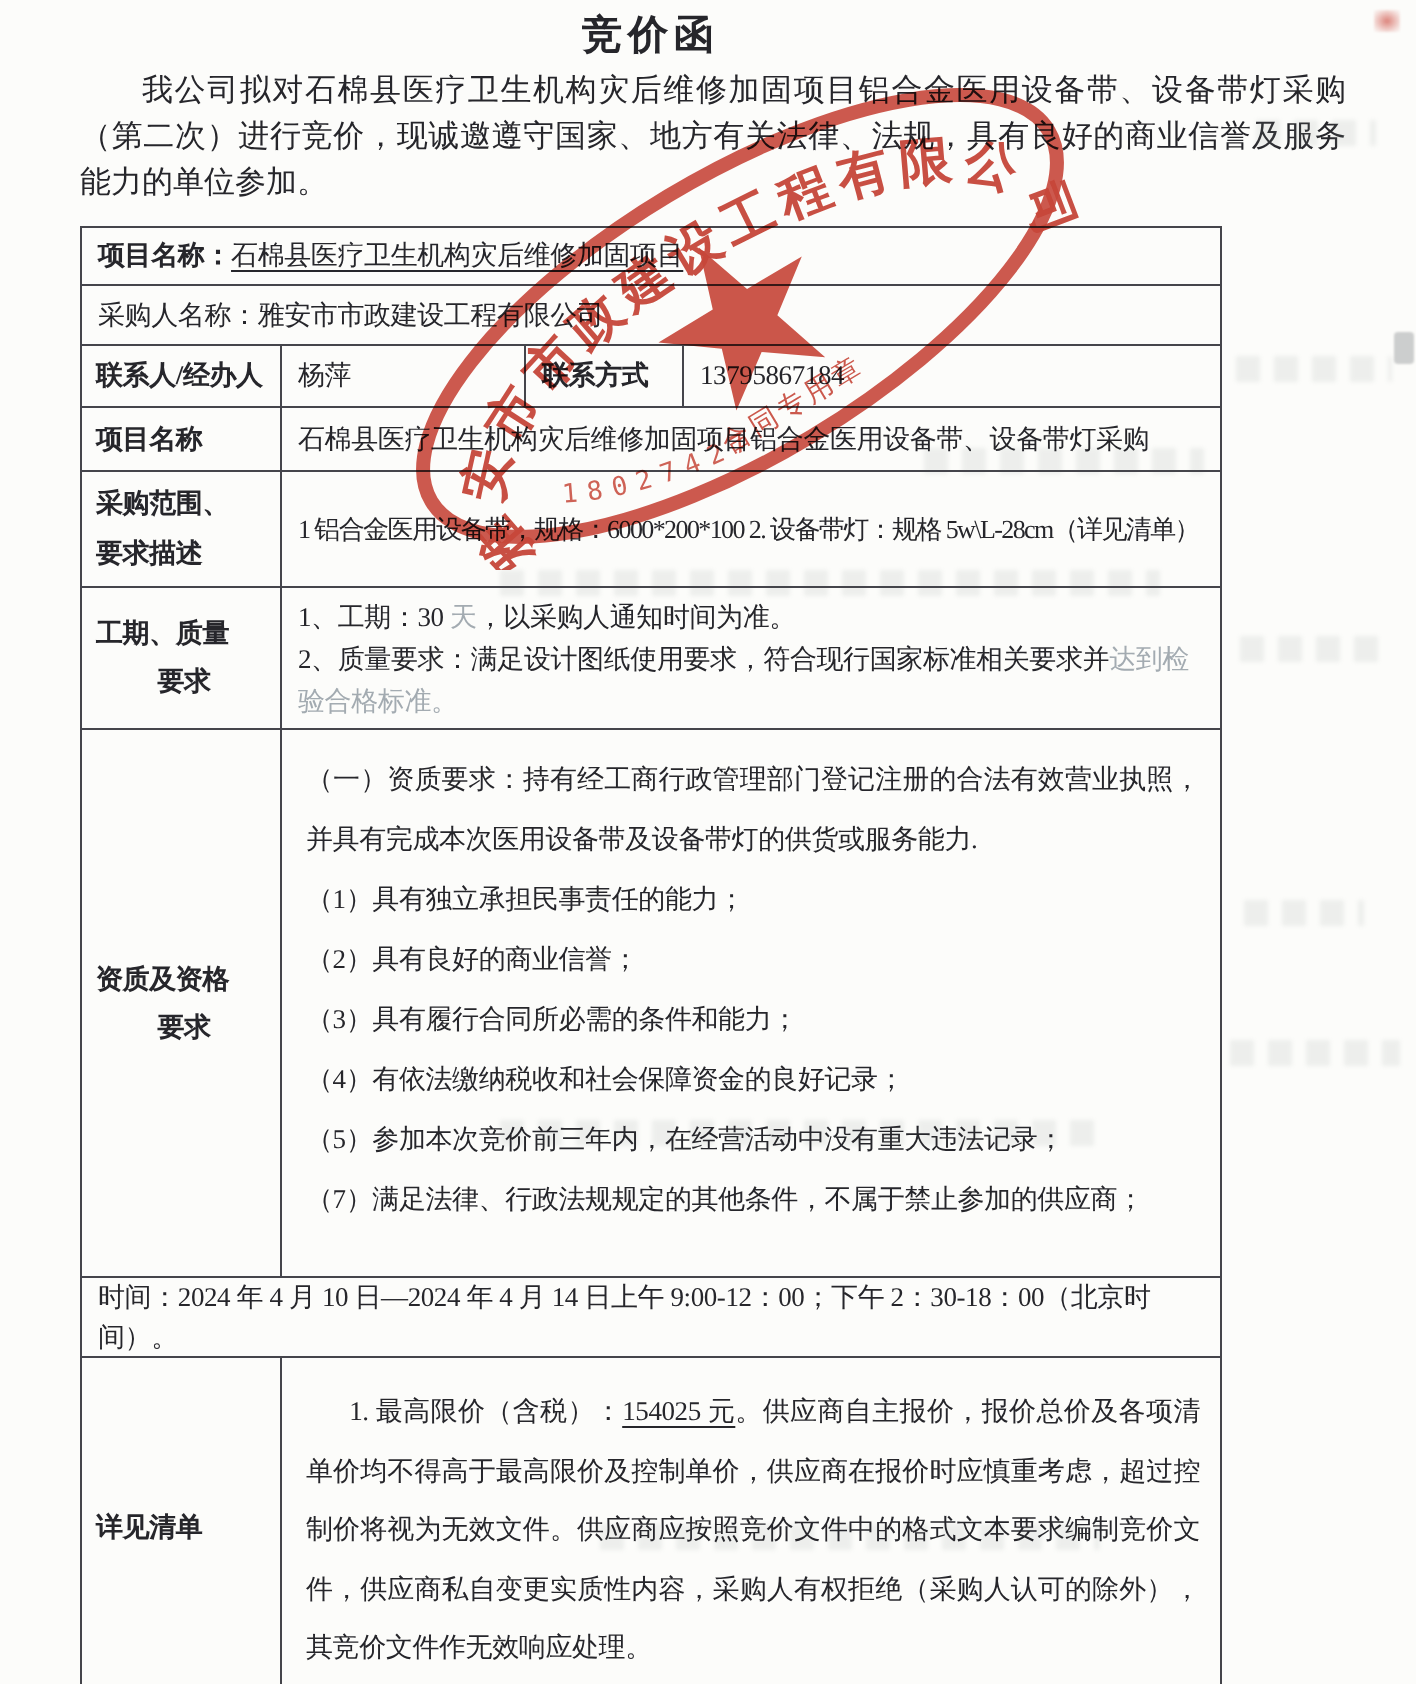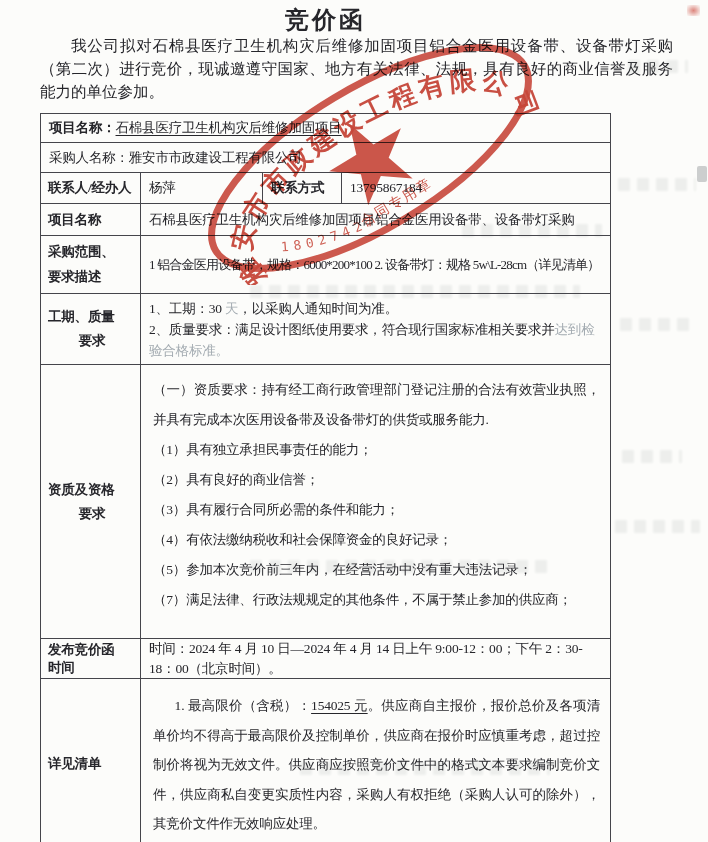--- a/index.html
+++ b/index.html
@@ -4,21 +4,21 @@
 <style>
   html,body{margin:0;padding:0;background:#e8e8e8;}
   .sheet{
     position:relative; width:708px; height:842px; margin:0 auto;
     background:#fcfcfa; overflow:hidden;
     font-family:"Liberation Serif","DejaVu Serif",serif;
     color:#26262b;
   }
   .title{
     position:absolute; left:40px; top:4px; width:571px;
-    text-align:center; font-size:24px; font-weight:700; letter-spacing:3px;
+    text-align:center; font-size:20px; font-weight:700; letter-spacing:3px;
   }
   .intro{
     position:absolute; left:40px; top:34px; width:633px;
     font-size:15.5px; line-height:23px; text-align:justify; text-indent:2em;
   }
   .tbl{
     position:absolute; left:40px; top:113px; width:571px;
     border:1.5px solid #45454b; border-bottom:none;
     font-size:13.5px; letter-spacing:-0.2px; box-sizing:border-box;
     background:transparent; z-index:2;
@@ -140,24 +140,20 @@
         <p>（1）具有独立承担民事责任的能力；</p>
         <p>（2）具有良好的商业信誉；</p>
         <p>（3）具有履行合同所必需的条件和能力；</p>
         <p>（4）有依法缴纳税收和社会保障资金的良好记录；</p>
         <p>（5）参加本次竞价前三年内，在经营活动中没有重大违法记录；</p>
         <p>（7）满足法律、行政法规规定的其他条件，不属于禁止参加的供应商；</p>
       </div>
     </div>
 
     <div class="row r8">
-      <div class="c lbl" style="justify-content:center; gap:0">
-        <span>发布竞价函</span>
-          <span>时间</span>
-      </div>
       <div class="c val">
         <div>时间：2024 年 4 月 10 日—2024 年 4 月 14 日上午 9:00-12：00；下午 2：30-18：00（北京时间）。</div>
       </div>
     </div>
 
     <div class="row r9">
       <div class="c lbl" style="justify-content:center">
         <span>详见清单</span>
       </div>
       <div class="c val" style="padding-left:12px; padding-right:10px">

